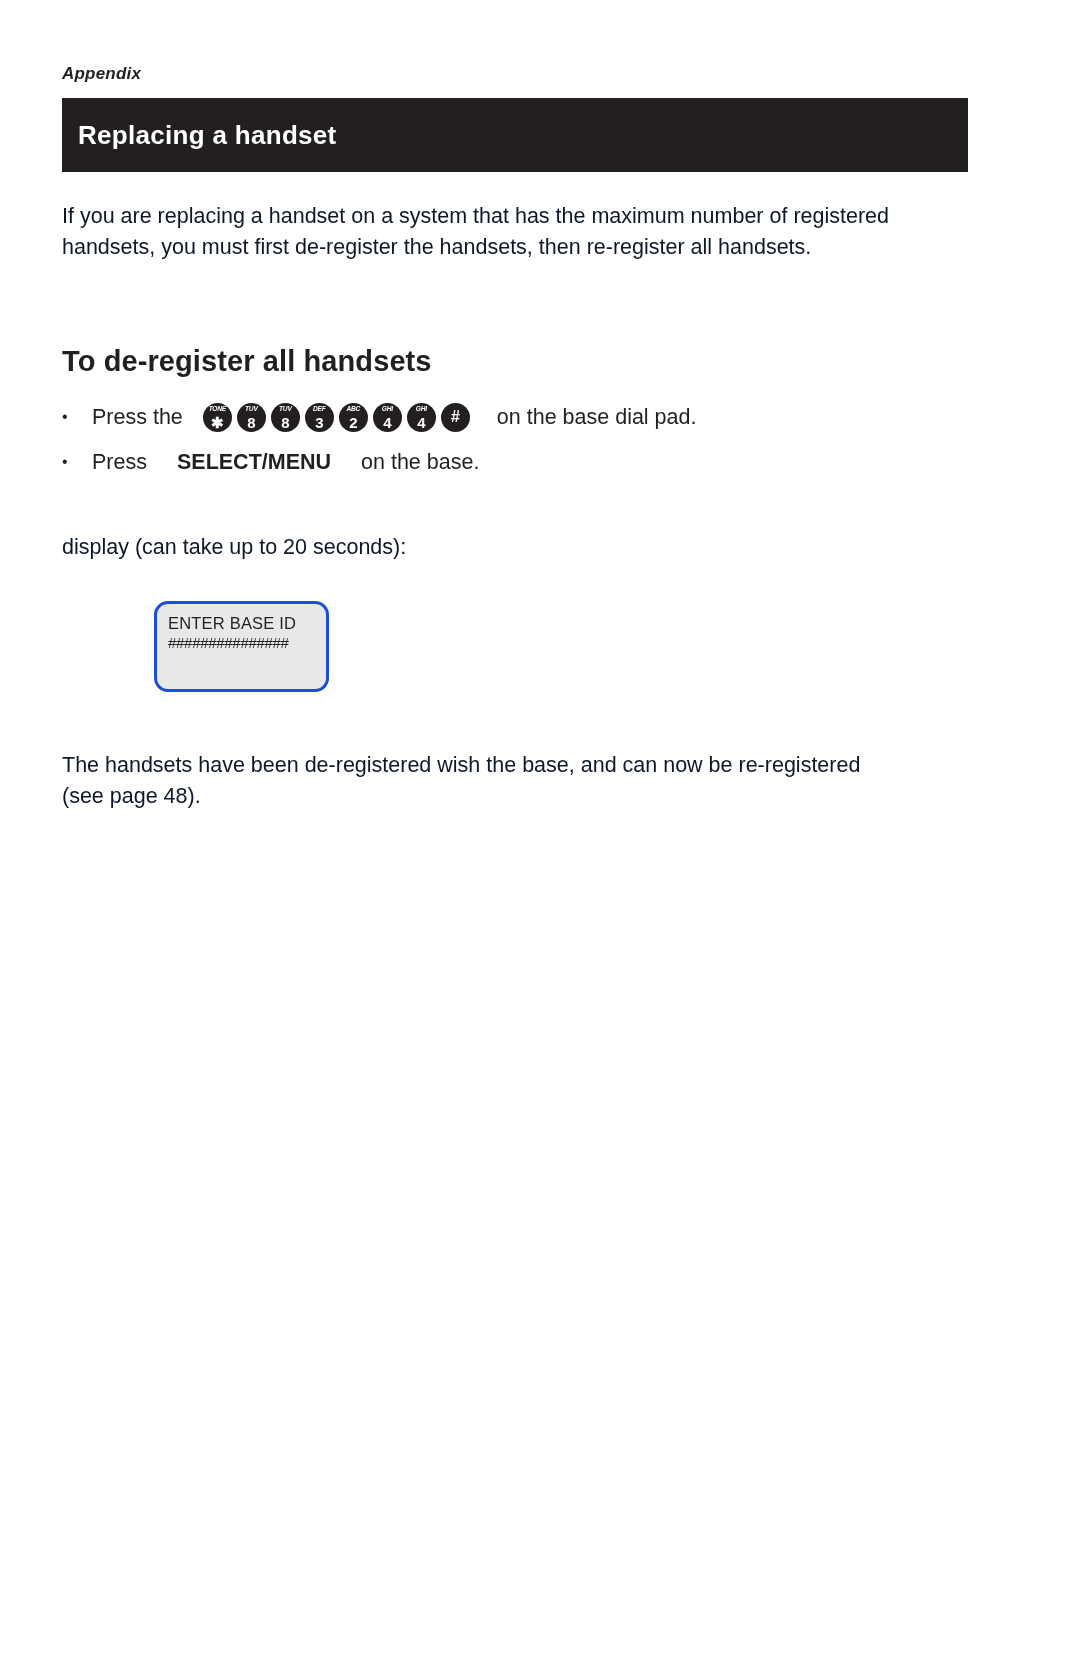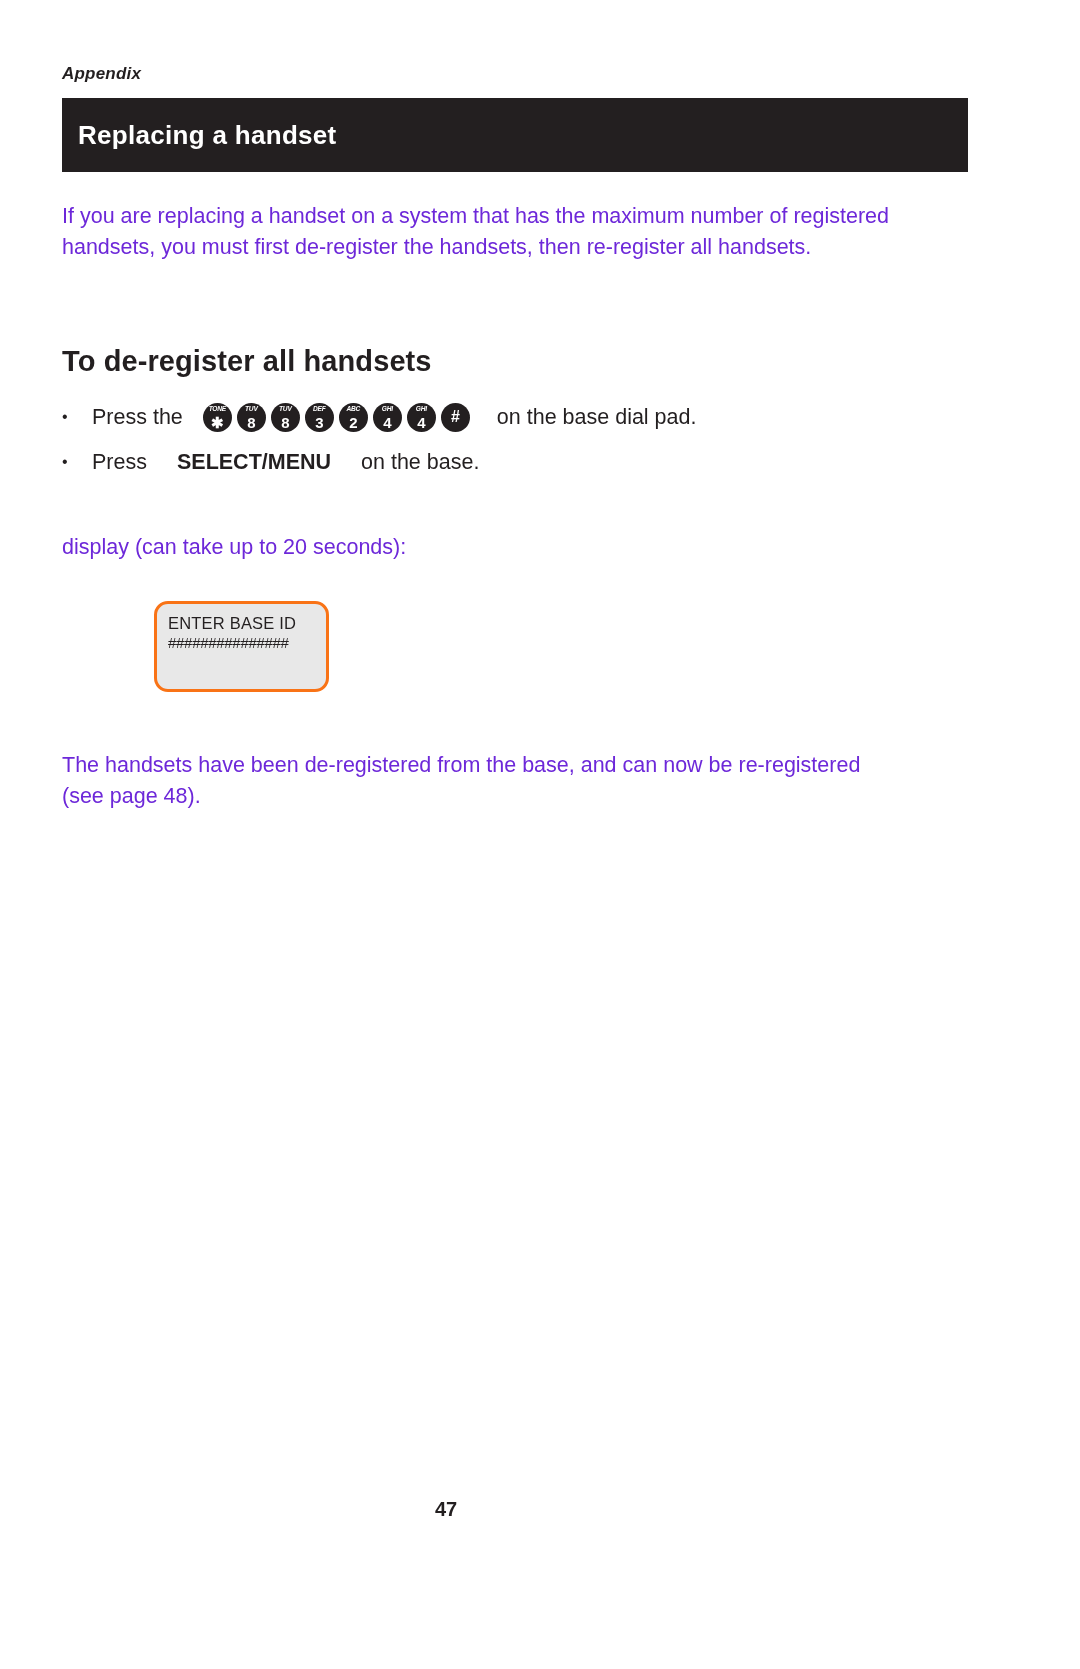--- a/index.html
+++ b/index.html
@@ -55,21 +55,21 @@
     font-weight: bold;
     letter-spacing: 0.3px;
     white-space: nowrap;
   }
 
   
   .body-text {
     position: absolute;
     font-size: 21.5px;
     line-height: 31px;
-    color: #6d28d9;
+    color: #0f172a;
     font-family: "Liberation Sans", sans-serif;
   }
 
   .intro {
     left: 62px;
     top: 201px;
     width: 910px;
   }
   .intro div { white-space: nowrap; }
 
@@ -165,21 +165,21 @@
   .mid-line-1 { left: 62px; top: 490px; white-space: nowrap; }
   .mid-line-2 { left: 62px; top: 532px; white-space: nowrap; }
 
   
   .lcd {
     position: absolute;
     left: 154px;
     top: 601px;
     width: 175px;
     height: 91px;
-    border: 3px solid #f97316;
+    border: 3px solid #1d4ed8;
     border-radius: 14px;
     background: #e8e8e8;
     box-sizing: border-box;
   }
   .lcd-line {
     position: absolute;
     left: 11px;
     color: #231f20;
     font-family: "Liberation Sans", sans-serif;
     white-space: nowrap;
@@ -287,19 +287,18 @@
 
 
   <div class="body-text mid-line-2">display (can take up to 20 seconds):</div>
 
   <div class="lcd">
     <div class="lcd-line lcd-line-1">ENTER BASE ID</div>
     <div class="lcd-line lcd-line-2">###############</div>
   </div>
 
   <div class="body-text closing">
-    <div>The handsets have been de-registered from the base, and can now be re-registered</div>
+    <div>The handsets have been de-registered wish the base, and can now be re-registered</div>
     <div>(see page 48).</div>
   </div>
 
-  <div class="page-number">47</div>
 
 </div>
 
 </body></html>

